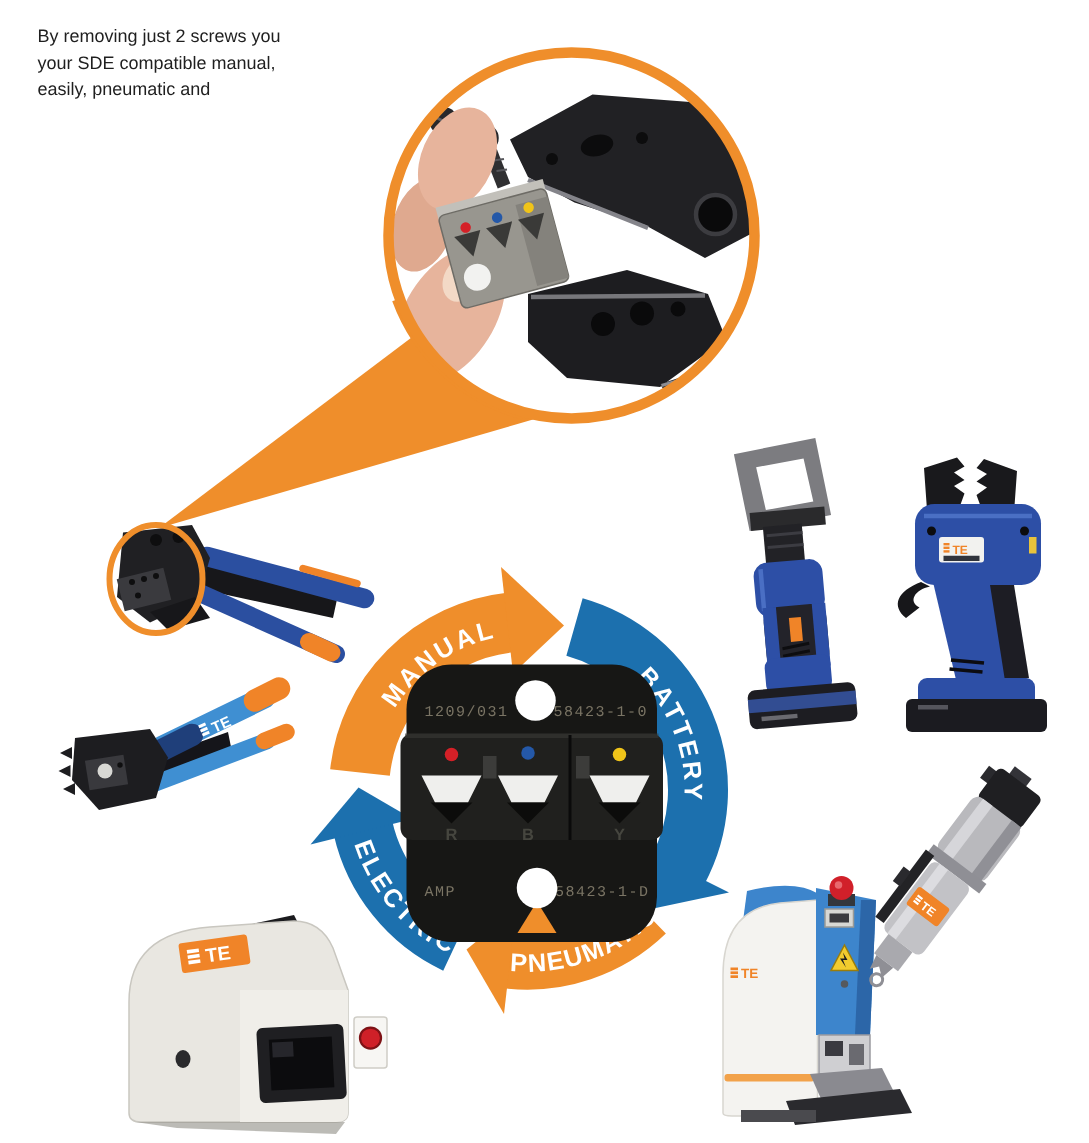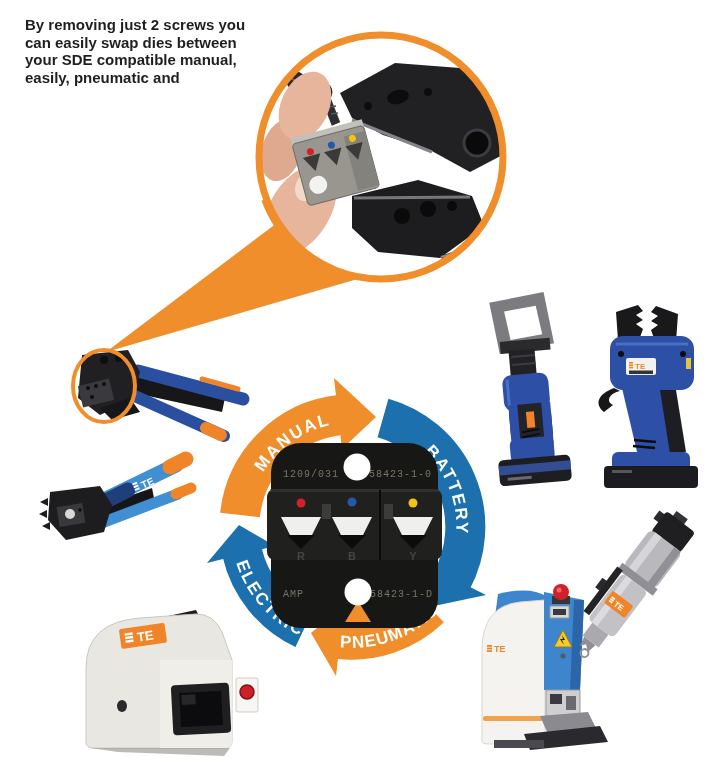--- a/index.html
+++ b/index.html
@@ -1,34 +1,33 @@
 <!DOCTYPE html>
 <html><head>
 <meta charset="utf-8">
 <style>
   html,body{margin:0;padding:0;background:#ffffff;}
   .stage{position:relative;width:726px;height:762px;background:#fff;overflow:hidden;
          font-family:"Liberation Sans", sans-serif;}
   .intro{position:absolute;left:25px;top:16px;width:250px;color:#1f1f1f;
-         font-weight:bold;font-size:15px;line-height:17.5px;}
+         font-weight:normal;font-size:12px;line-height:17.5px;}
   svg{position:absolute;left:0;top:0;}
   .arc-label{font-family:"Liberation Sans", sans-serif;font-weight:bold;font-size:17px;
              fill:#ffffff;letter-spacing:2px;}
   .die-mark{font-family:"Liberation Mono", monospace;font-size:10px;fill:#7a7464;letter-spacing:1px;}
   .die-letter{font-family:"Liberation Sans", sans-serif;font-weight:bold;font-size:11px;fill:#46463f;}
   .te-text{font-family:"Liberation Sans", sans-serif;font-weight:bold;}
 </style>
 </head>
 <body>
 
 <div class="stage">
 
   <div class="intro">
     <div>By removing just 2 screws you</div>
-    <div>can easily swap dies between</div>
     <div>your SDE compatible manual,</div>
     <div>easily, pneumatic and</div>
   </div>
 
   <svg width="726" height="762" viewBox="0 0 726 762">
     <defs>
       <clipPath id="bigclip">
           <circle cx="381" cy="157" r="122"></circle>
         </clipPath>
     </defs>

